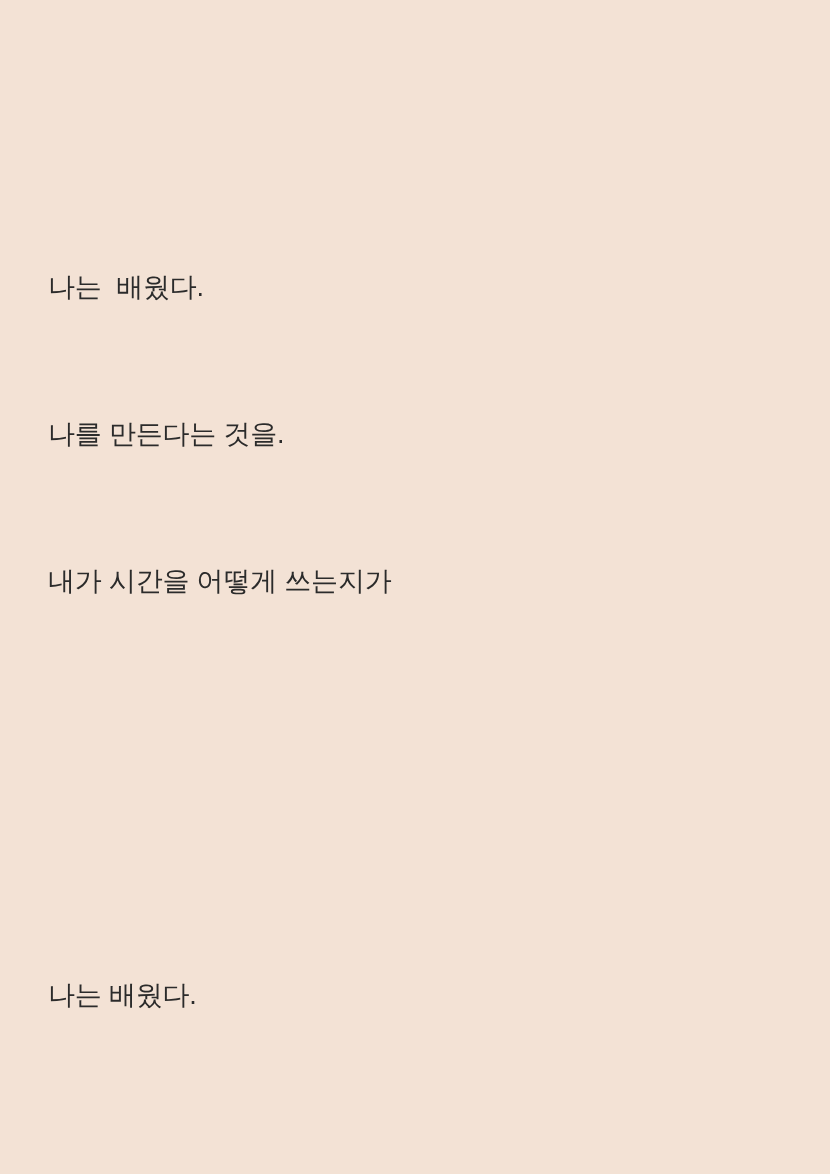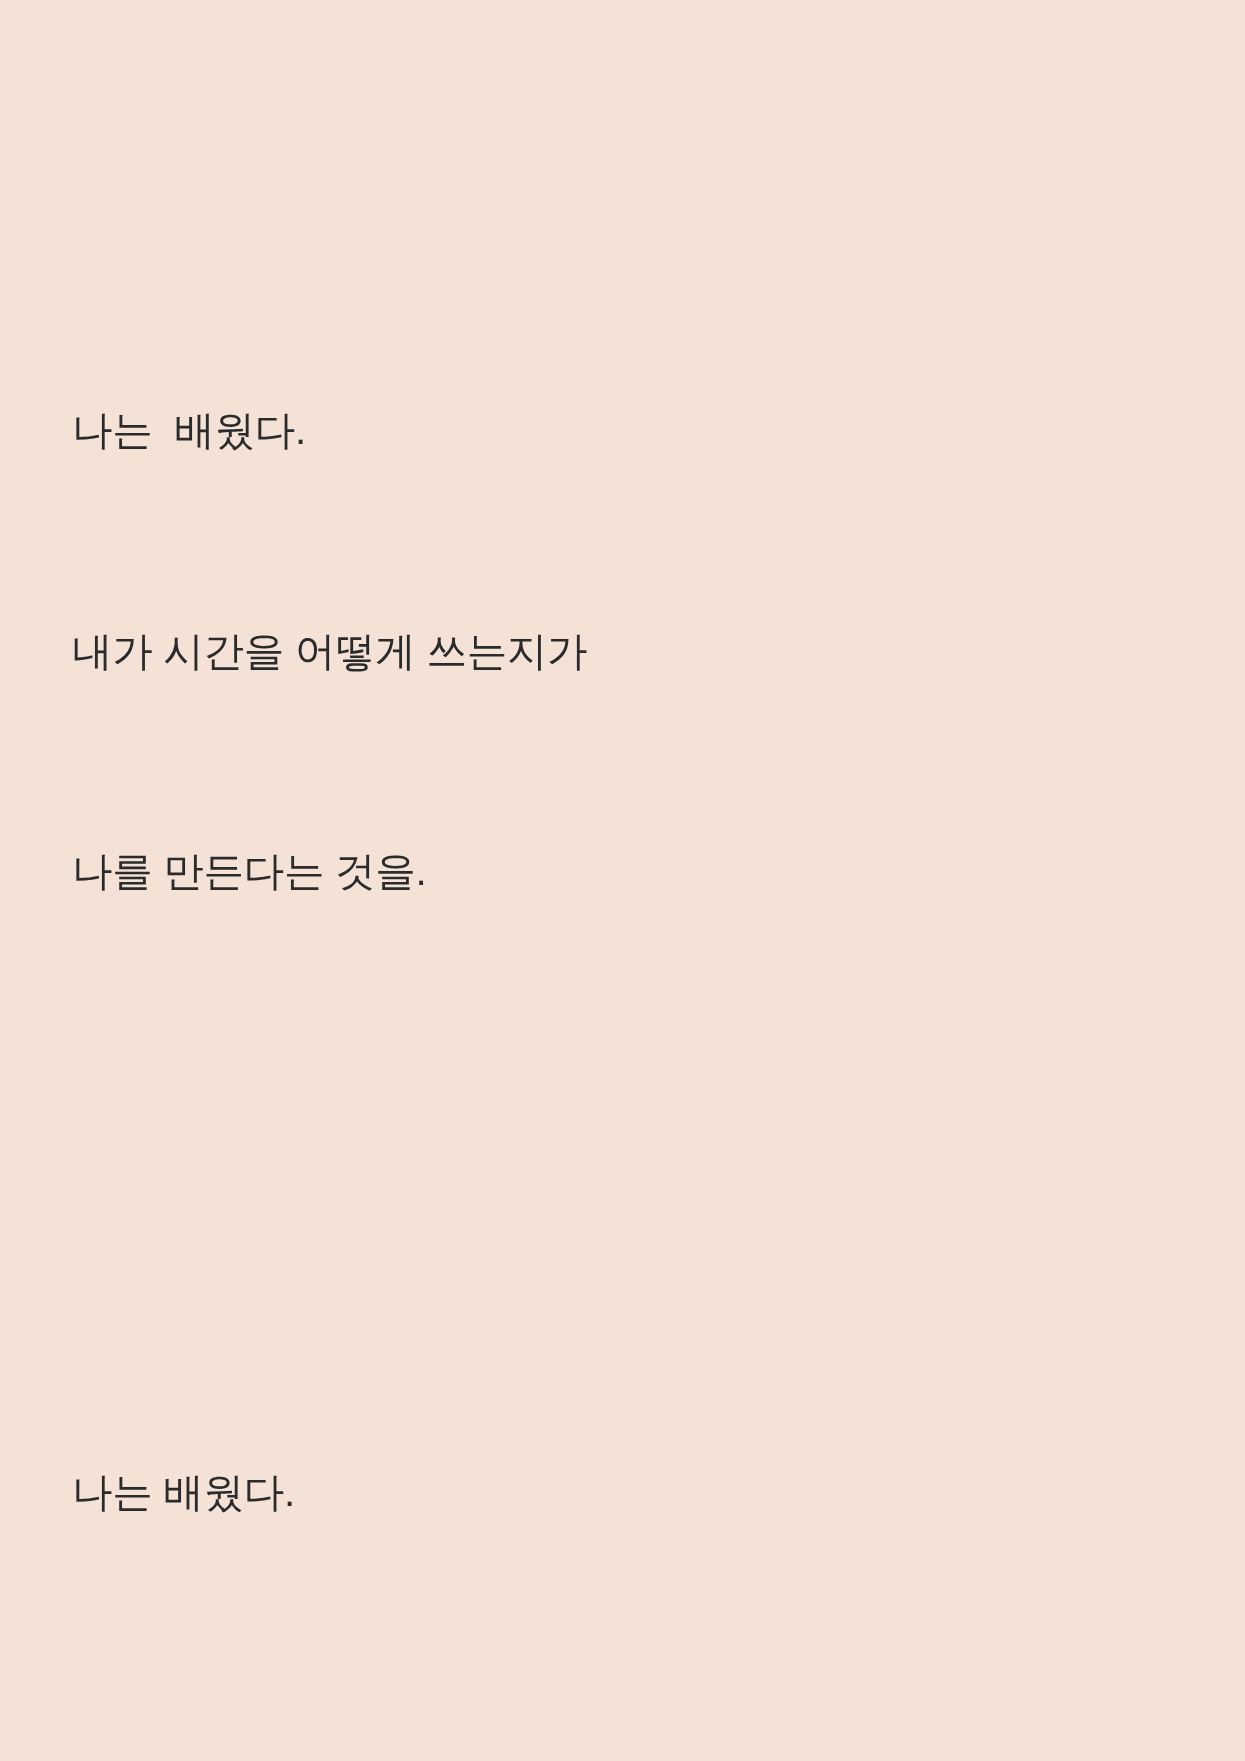--- a/index.html
+++ b/index.html
@@ -37,22 +37,22 @@
   }
 </style>
 </head>
 <body>
 
 <div class="page">
   <div class="poem">
 
     <p class="stanza">
       <span class="line">나는  배웠다.</span>
+      <span class="line">나를 만든다는 것을.</span>
       <span class="line">내가 시간을 어떻게 쓰는지가</span>
-      <span class="line">나를 만든다는 것을.</span>
     </p>
 
     <p class="stanza">
       <span class="line">나는 배웠다.</span>
       
     </p>
 
     
 
     

